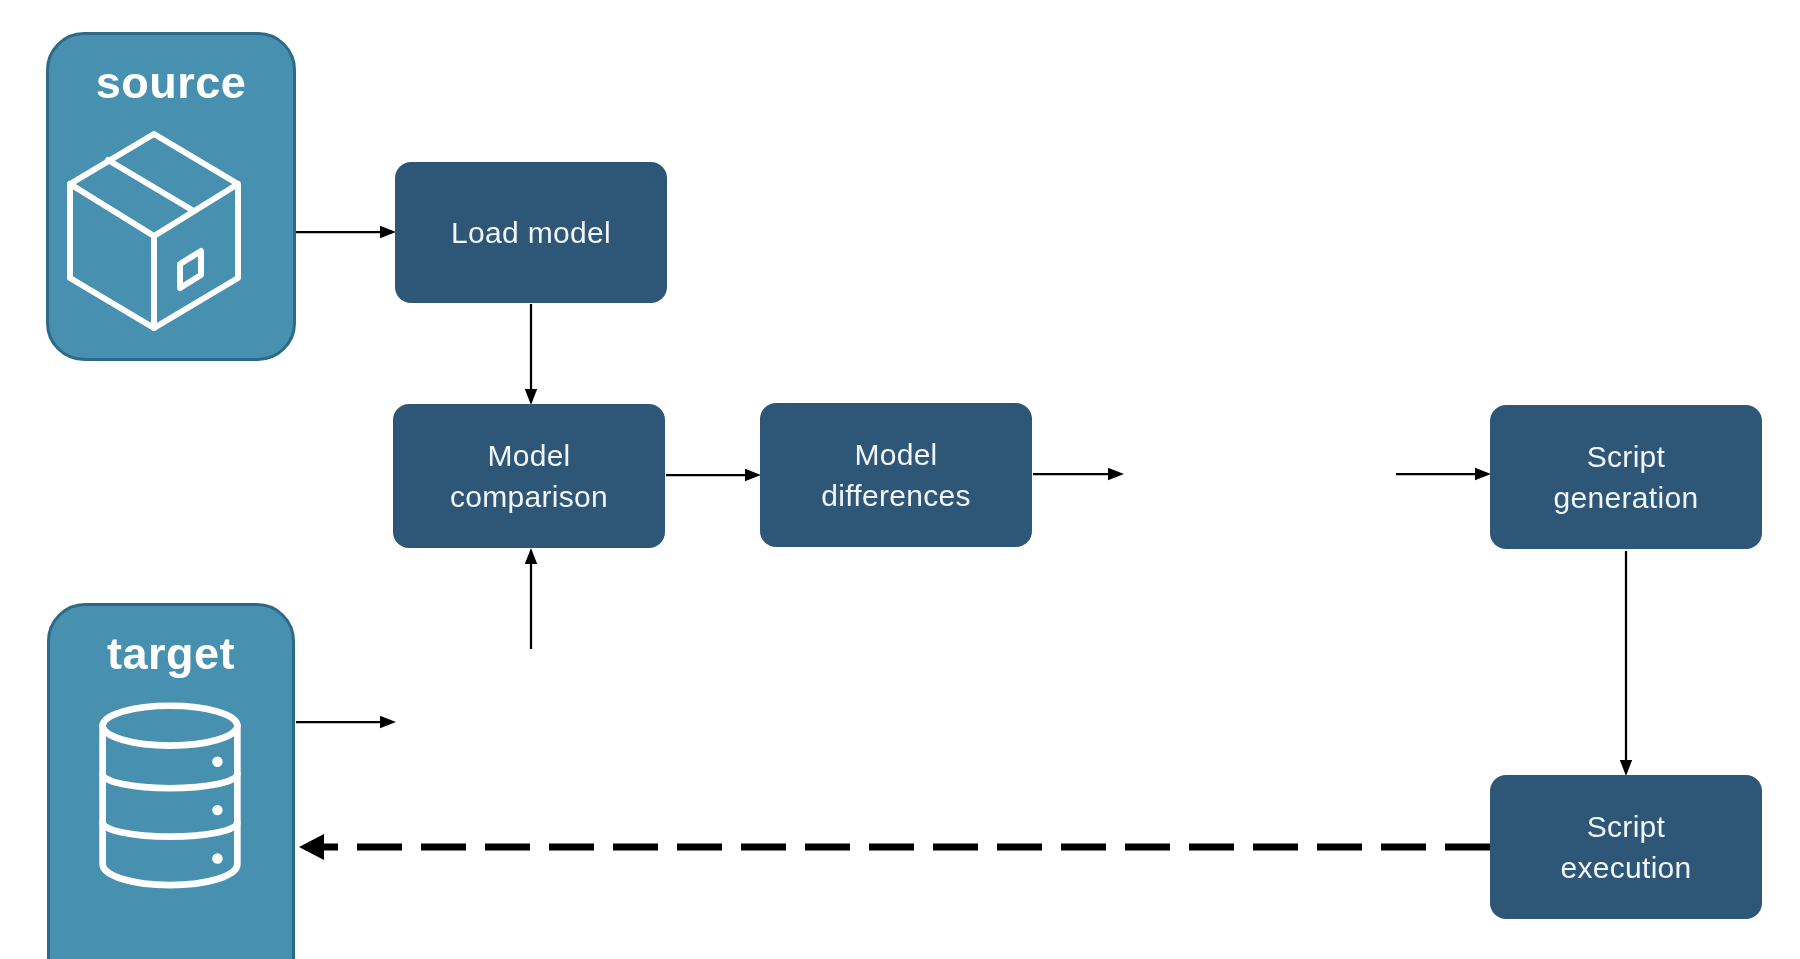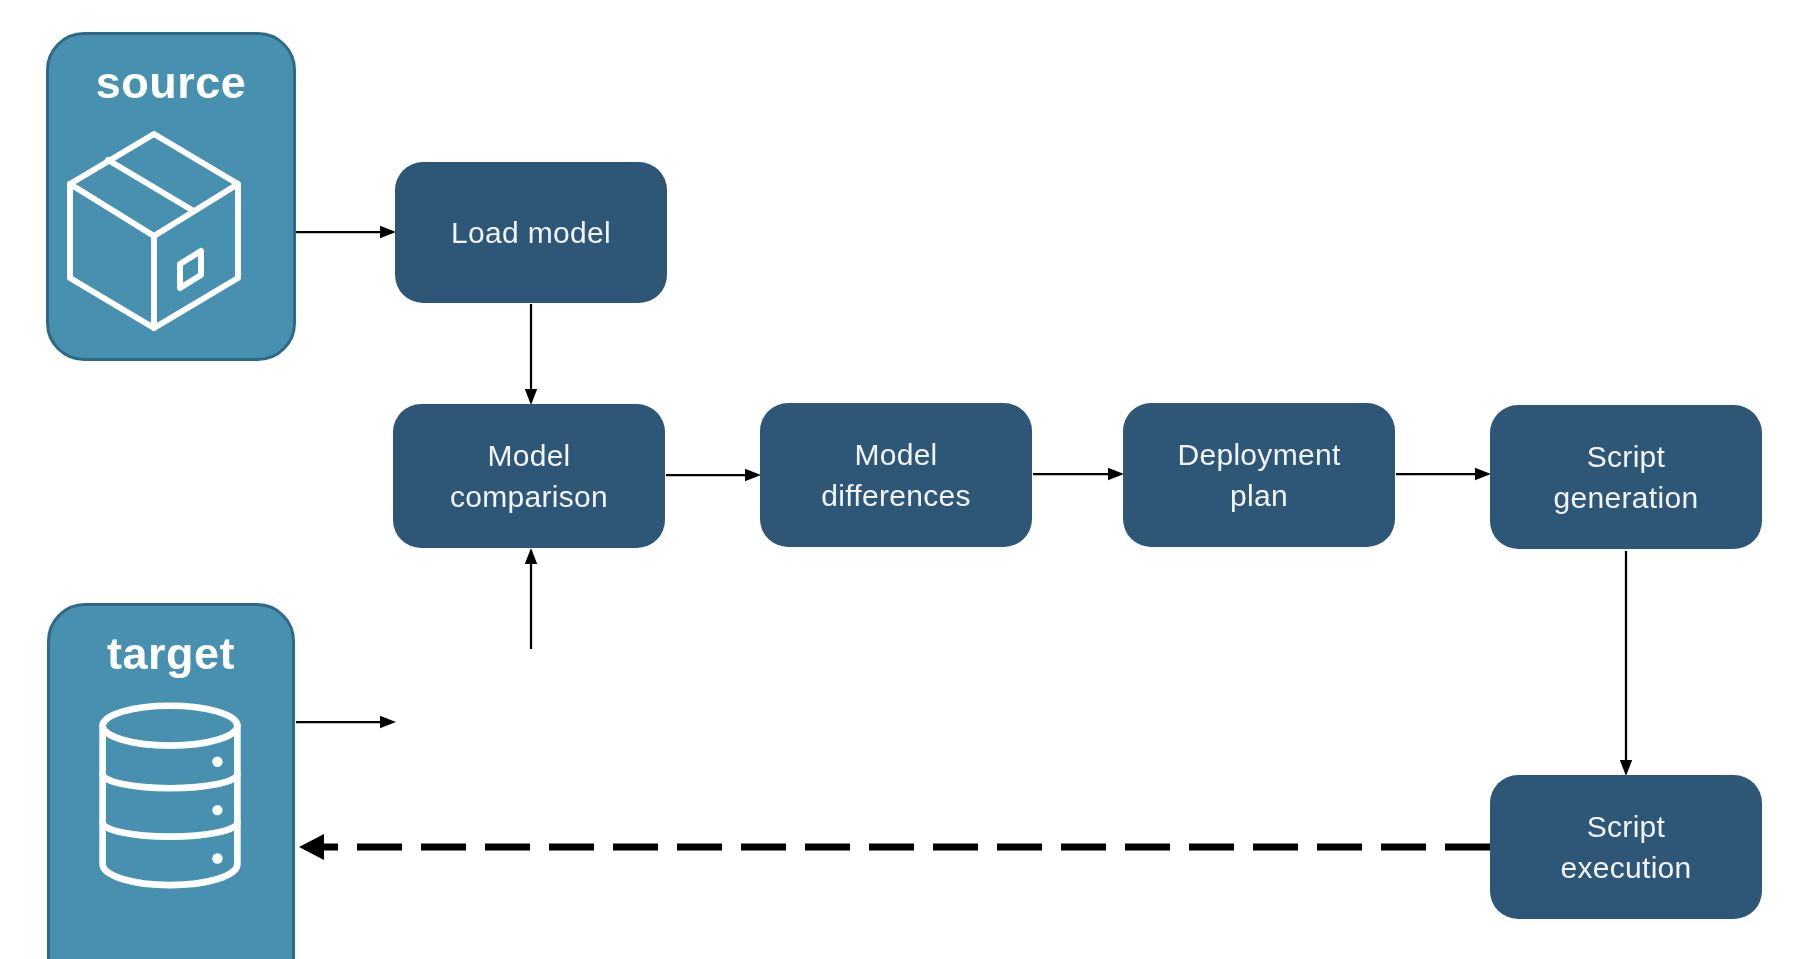--- a/index.html
+++ b/index.html
@@ -21,21 +21,21 @@
   .entity-label{
     margin-top:22px;font-size:45px;font-weight:700;
     color:var(--entity-text,#fff);letter-spacing:.5px;
   }
   .icon{position:absolute;}
   .icon path,.icon polygon,.icon polyline,.icon ellipse,.icon line{
     fill:none;stroke:#fff;stroke-linejoin:round;stroke-linecap:round;
   }
   .icon .dot{fill:#fff;stroke:none;}
   .node{
-    position:absolute;width:272px;height:144px;border-radius:28px;
+    position:absolute;width:272px;height:144px;border-radius:16px;
     background:var(--node-fill,#2E5777);
     display:flex;align-items:center;justify-content:center;text-align:center;
   }
   .node-label{
     color:var(--node-text,#F2F5F7);font-size:30px;line-height:1.38;
     white-space:pre-line;letter-spacing:.3px;
   }
 </style>
 </head>
 <body>
@@ -112,24 +112,20 @@
   <div class="node" style="left:393px;top:404px;">
     <span class="node-label">Model
 comparison</span>
   </div>
 
   <div class="node" style="left:760px;top:403px;">
     <span class="node-label">Model
 differences</span>
   </div>
 
-  <div class="node" style="left:1123px;top:403px;">
-    <span class="node-label">Deployment
-plan</span>
-  </div>
 
   <div class="node" style="left:1490px;top:405px;">
     <span class="node-label">Script
 generation</span>
   </div>
 
 
   <div class="node" style="left:1490px;top:775px;">
     <span class="node-label">Script
 execution</span>

